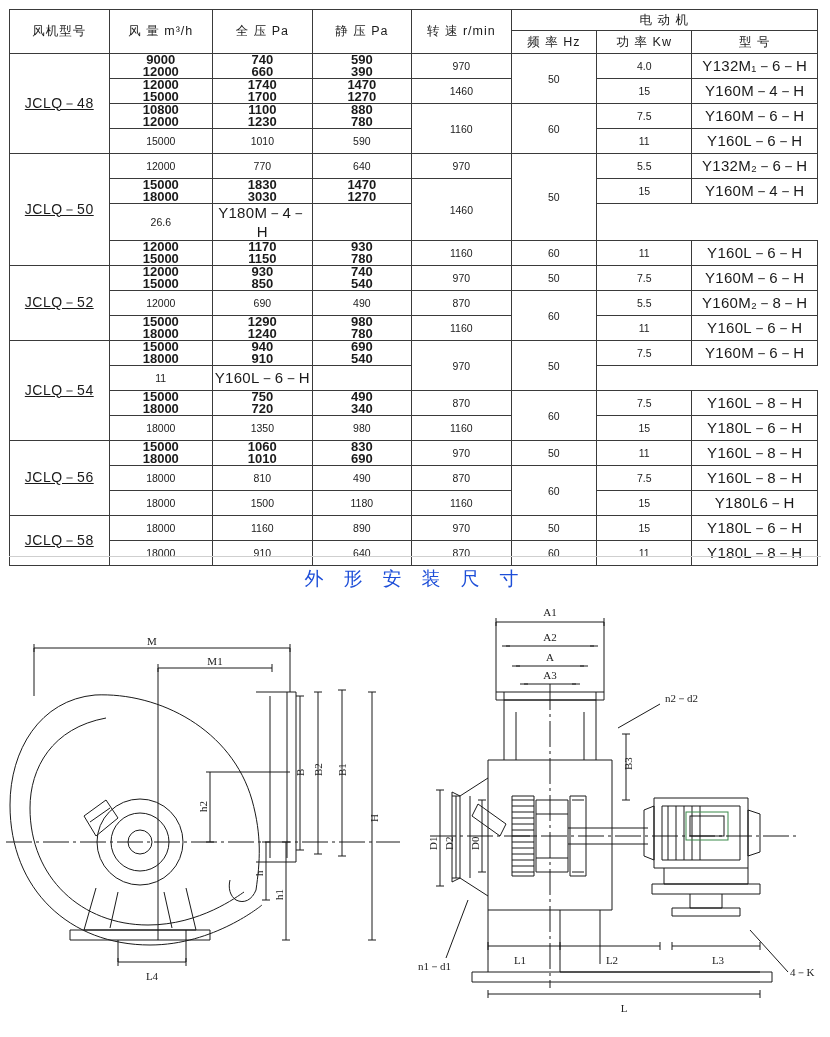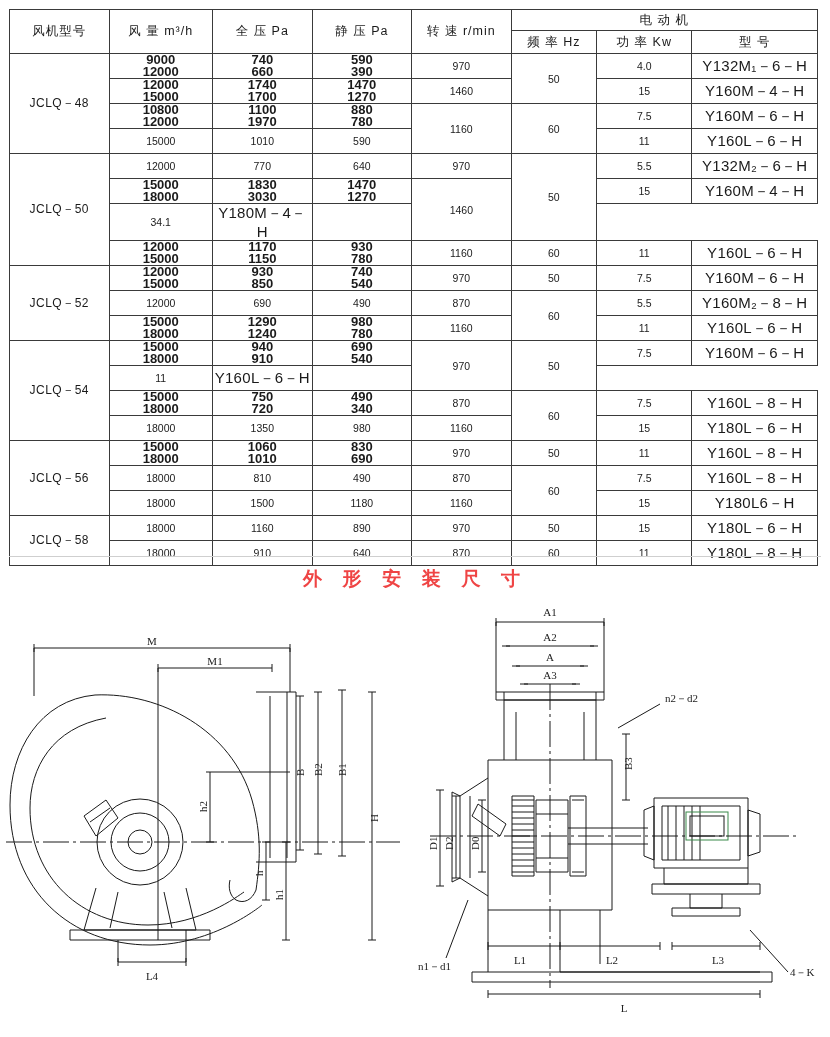--- a/index.html
+++ b/index.html
@@ -5,30 +5,30 @@
   html,body{margin:0;padding:0;background:#fff;}
   body{width:830px;height:1037px;font-family:"Liberation Sans","DejaVu Sans",sans-serif;color:#1a1a1a;}
   .page{position:relative;width:830px;height:1037px;overflow:hidden;}
 
   
   .tbl-wrap{position:absolute;left:9px;top:9px;width:812px;}
   table{border-collapse:collapse;width:809px;font-size:11px;border-radius:24px;}
   table td,table th{border:1px solid #3a3a3a;text-align:center;vertical-align:middle;font-weight:normal;padding:0;}
   .hdr td{height:20px;font-size:12.5px;letter-spacing:1px;}
   .hdr-tall td{height:22px;}
-  .model{font-size:12px;letter-spacing:0.5px;}
+  .model{font-size:14px;letter-spacing:0.5px;text-decoration:underline;}
   .two-line{line-height:1.05;}
   .two-line div{height:12px;line-height:12px;font-size:13px;font-weight:bold;}
   .cell{font-size:10.5px;}
   .motor-type{font-size:15px;letter-spacing:0.3px;}
   .row td{height:24px;}
 
   
   .sec-title{position:absolute;left:0;top:566px;width:830px;text-align:center;
-    font-size:19px;font-weight:bold;color:#ef4444;letter-spacing:7px;
+    font-size:19px;font-weight:normal;color:#1d4ed8;letter-spacing:7px;
     font-family:"DejaVu Sans","Liberation Sans",sans-serif;}
 
   
   .draw{position:absolute;left:0;top:600px;width:830px;height:437px;}
   .draw svg{display:block;}
   .lbl{font-family:"Liberation Serif","DejaVu Serif",serif;font-size:11px;fill:#222;}
   .hr{position:absolute;left:9px;top:556px;width:812px;height:0;border-top:1px solid #cfcfcf;}
 </style>
 </head>
 <body>
@@ -112,21 +112,21 @@
           <tr class="row">
             <td>
               <div class="two-line">
                 <div>10800</div>
                 <div>12000</div>
               </div>
             </td>
             <td>
               <div class="two-line">
                 <div>1100</div>
-                <div>1970</div>
+                <div>1230</div>
               </div>
             </td>
             <td>
               <div class="two-line">
                 <div>880</div>
                 <div>780</div>
               </div>
             </td>
             <td class="cell" rowspan="2">1160</td>
             <td class="cell" rowspan="2">60</td>
@@ -167,21 +167,21 @@
               <div class="two-line">
                 <div>1470</div>
                 <div>1270</div>
               </div>
             </td>
             <td class="cell" rowspan="2">1460</td>
             <td class="cell">15</td>
             <td class="motor-type">Y160M－4－H</td>
           </tr>
           <tr class="row">
-            <td class="cell">34.1</td>
+            <td class="cell">26.6</td>
             <td class="motor-type">Y180M－4－H</td>
           </tr>
           <tr class="row">
             <td>
               <div class="two-line">
                 <div>12000</div>
                 <div>15000</div>
               </div>
             </td>
             <td>

